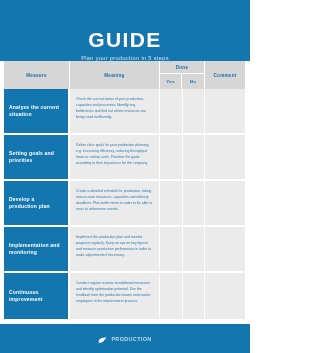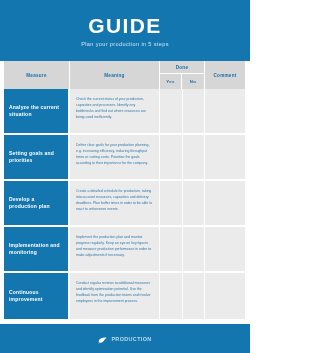--- a/index.html
+++ b/index.html
@@ -23,21 +23,21 @@
   
   #header {
     position: absolute;
     left: 0; top: 0;
     width: 250px;
     height: 61px;
     background: #1476AF;
     display: flex;
     flex-direction: column;
     align-items: center;
-    justify-content: center;
+    justify-content: flex-end;
   }
   #title {
     color: #ffffff;
     font-size: 21px;
     font-weight: bold;
     letter-spacing: 1.4px;
     line-height: 1;
     text-align: center;
   }
   #subtitle {

